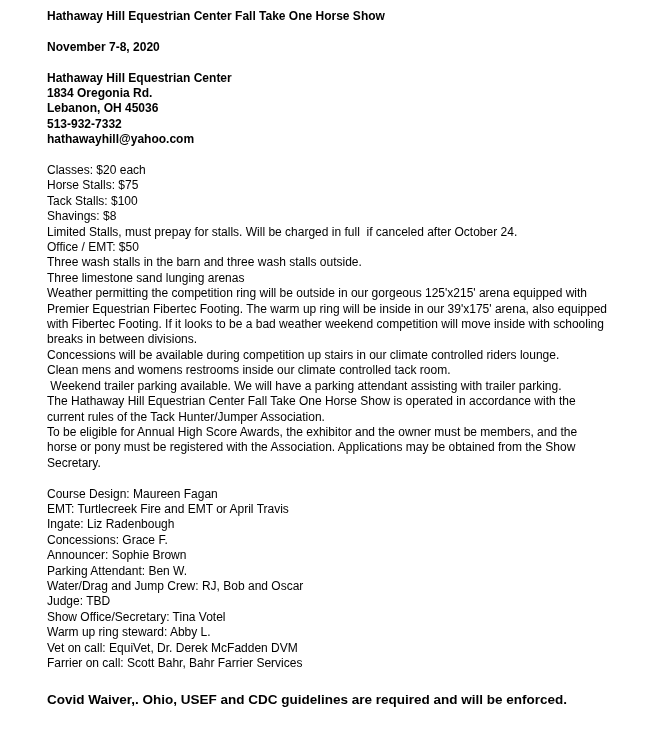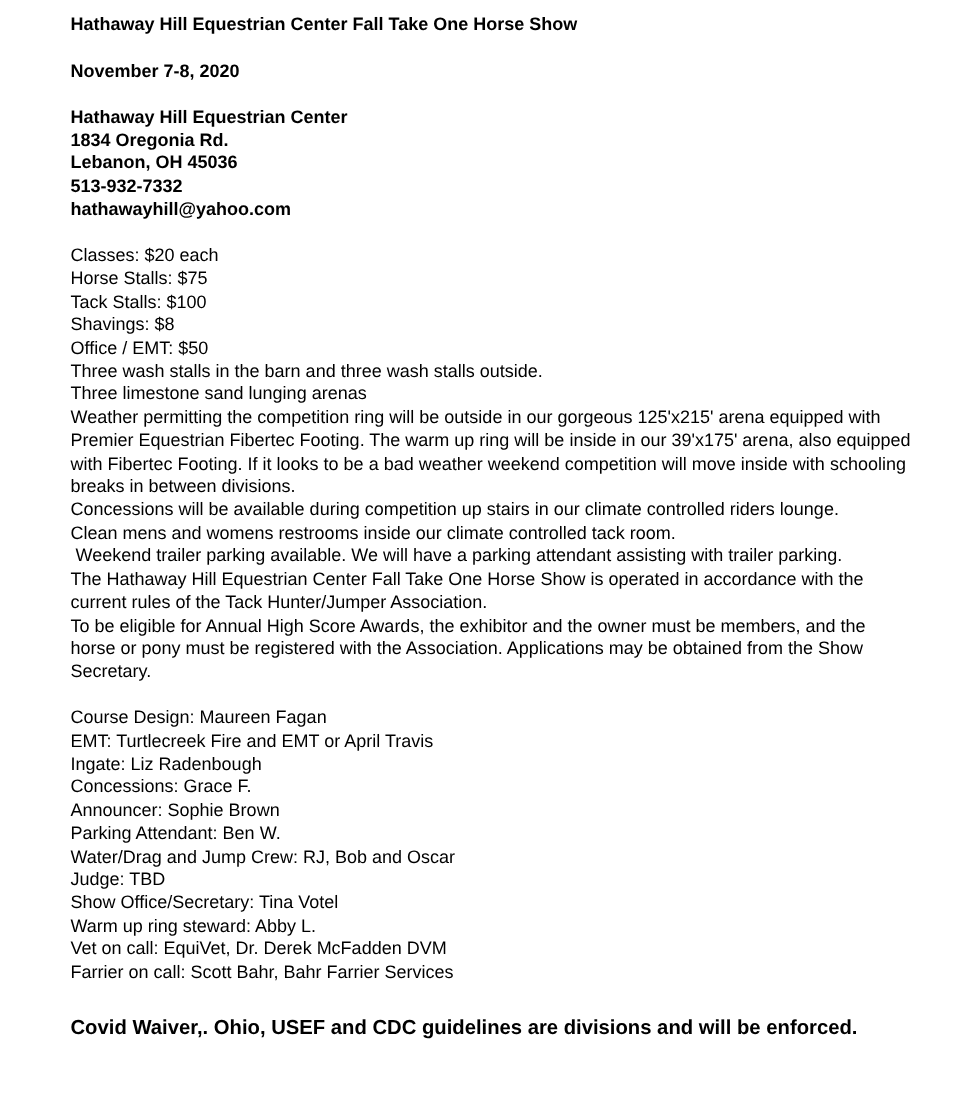--- a/index.html
+++ b/index.html
@@ -58,20 +58,21 @@
       <div class="line">hathawayhill@yahoo.com</div>
     </div>
 
   <div class="spacer"></div>
 
   <div>
       <div class="line">Classes: $20 each</div>
       <div class="line">Horse Stalls: $75</div>
       <div class="line">Tack Stalls: $100</div>
       <div class="line">Shavings: $8</div>
+      <div class="line">Limited Stalls, must prepay for stalls. Will be charged in full  if canceled after October 24.</div>
       <div class="line">Office / EMT: $50</div>
       <div class="line">Three wash stalls in the barn and three wash stalls outside.</div>
       <div class="line">Three limestone sand lunging arenas</div>
       <div class="line">Weather permitting the competition ring will be outside in our gorgeous 125'x215' arena equipped with</div>
       <div class="line">Premier Equestrian Fibertec Footing. The warm up ring will be inside in our 39'x175' arena, also equipped</div>
       <div class="line">with Fibertec Footing. If it looks to be a bad weather weekend competition will move inside with schooling</div>
       <div class="line">breaks in between divisions.</div>
       <div class="line">Concessions will be available during competition up stairs in our climate controlled riders lounge.</div>
       <div class="line">Clean mens and womens restrooms inside our climate controlled tack room.</div>
       <div class="line"> Weekend trailer parking available. We will have a parking attendant assisting with trailer parking.</div>
@@ -92,15 +93,15 @@
       <div class="line">Announcer: Sophie Brown</div>
       <div class="line">Parking Attendant: Ben W.</div>
       <div class="line">Water/Drag and Jump Crew: RJ, Bob and Oscar</div>
       <div class="line">Judge: TBD</div>
       <div class="line">Show Office/Secretary: Tina Votel</div>
       <div class="line">Warm up ring steward: Abby L.</div>
       <div class="line">Vet on call: EquiVet, Dr. Derek McFadden DVM</div>
       <div class="line">Farrier on call: Scott Bahr, Bahr Farrier Services</div>
     </div>
 
-  <div class="covid-notice">Covid Waiver,. Ohio, USEF and CDC guidelines are divisions and will be enforced.</div>
+  <div class="covid-notice">Covid Waiver,. Ohio, USEF and CDC guidelines are required and will be enforced.</div>
 
 </div>
 
 </body></html>

